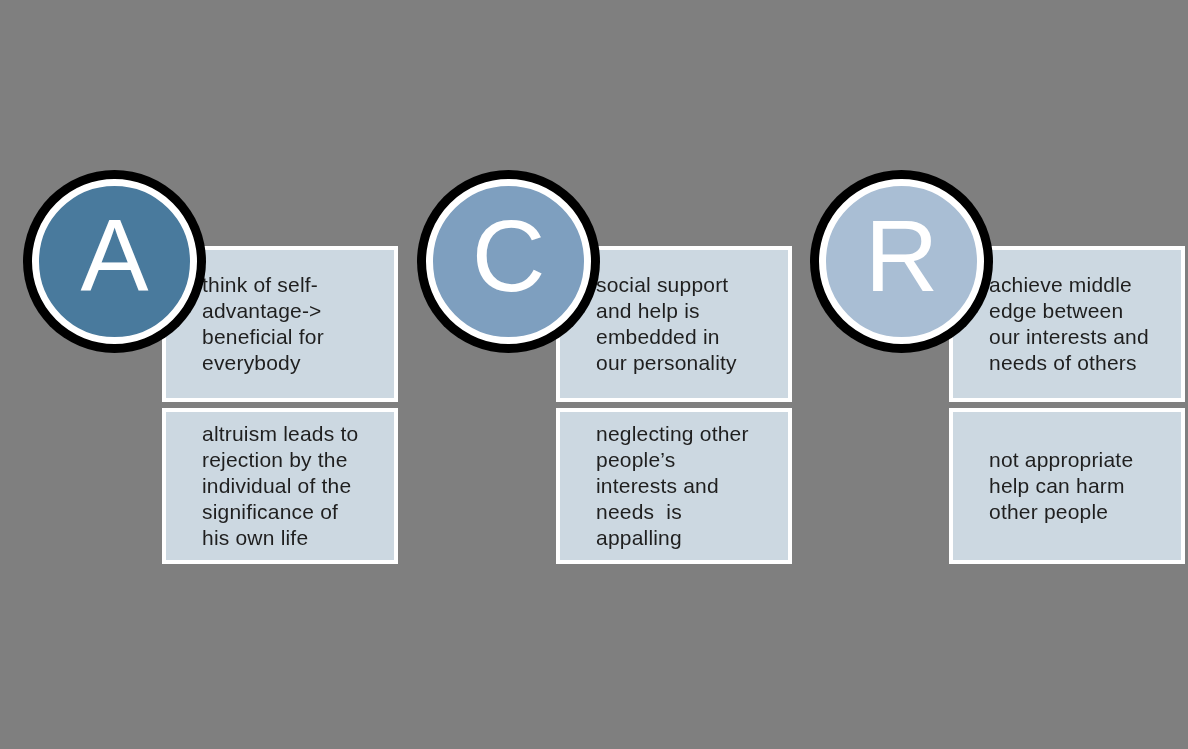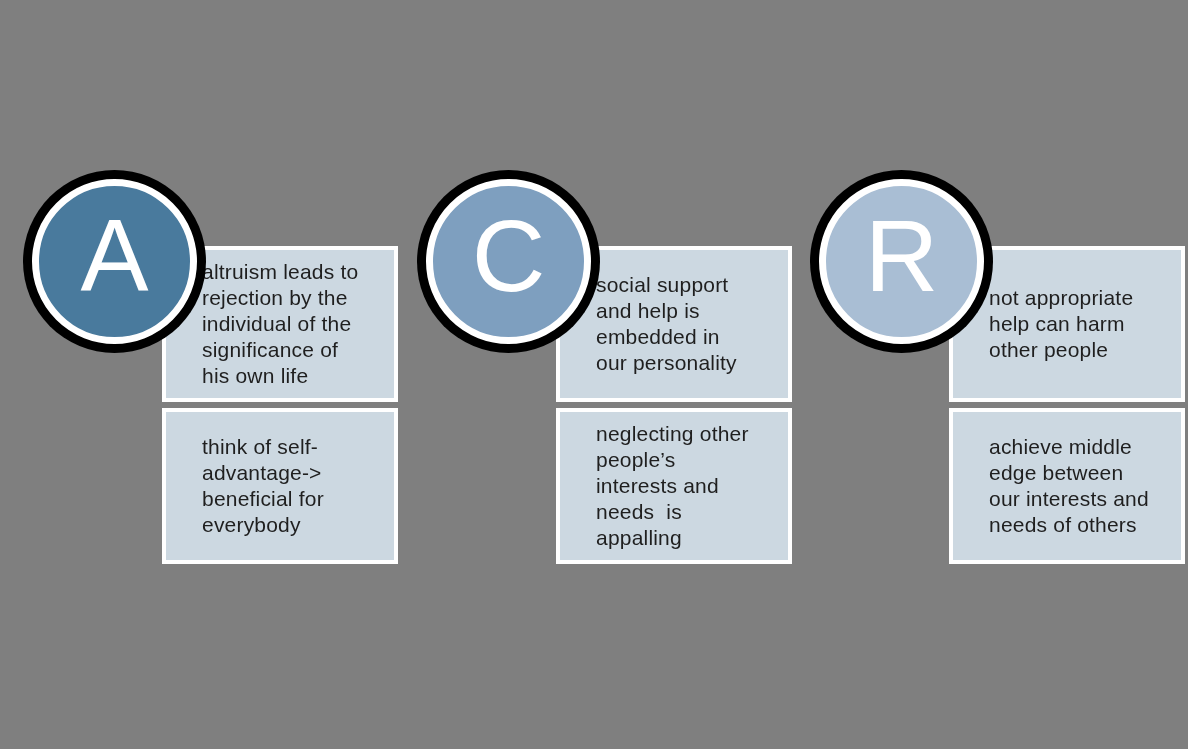--- a/index.html
+++ b/index.html
@@ -83,31 +83,31 @@
   }
 </style>
 </head>
 <body style="background: rgb(127, 127, 127);">
 
 <div class="stage">
 
   <div class="group g1">
     <div class="boxes">
       <div class="box">
+        <div class="txt">think of self-
+advantage-&gt;
+beneficial for
+everybody</div>
+      </div>
+      <div class="box">
         <div class="txt">altruism leads to
 rejection by the
 individual of the
 significance of
 his own life</div>
-      </div>
-      <div class="box">
-        <div class="txt">think of self-
-advantage-&gt;
-beneficial for
-everybody</div>
       </div>
     </div>
     <div class="ring"></div>
     <div class="circle" style="background-color: rgb(73, 122, 157);">
       <span class="letter">A</span>
     </div>
   </div>
 
   <div class="group g2">
     <div class="boxes">
@@ -127,29 +127,29 @@
     </div>
     <div class="ring"></div>
     <div class="circle" style="background-color: rgb(126, 159, 191);">
       <span class="letter">C</span>
     </div>
   </div>
 
   <div class="group g3">
     <div class="boxes">
       <div class="box">
-        <div class="txt">not appropriate
-help can harm
-other people</div>
-      </div>
-      <div class="box">
         <div class="txt">achieve middle
 edge between
 our interests and
 needs of others</div>
+      </div>
+      <div class="box">
+        <div class="txt">not appropriate
+help can harm
+other people</div>
       </div>
     </div>
     <div class="ring"></div>
     <div class="circle" style="background-color: rgb(169, 190, 212);">
       <span class="letter">R</span>
     </div>
   </div>
 
 </div>
 

